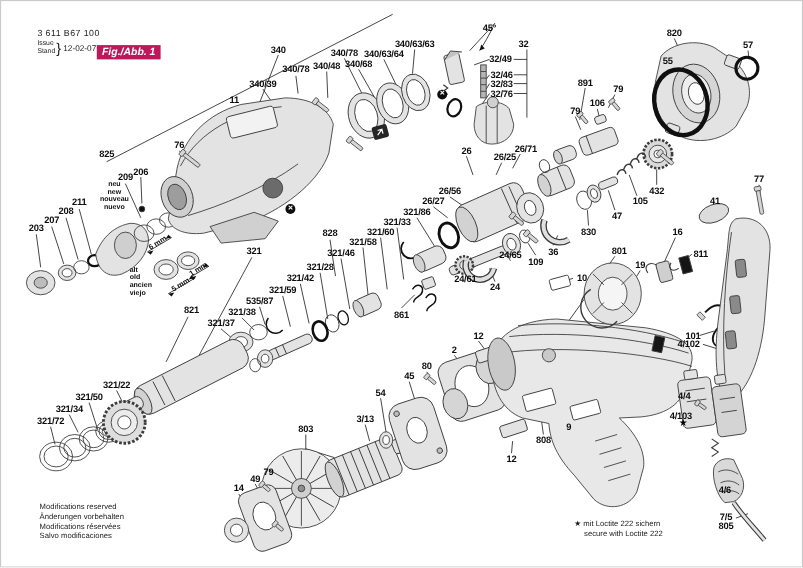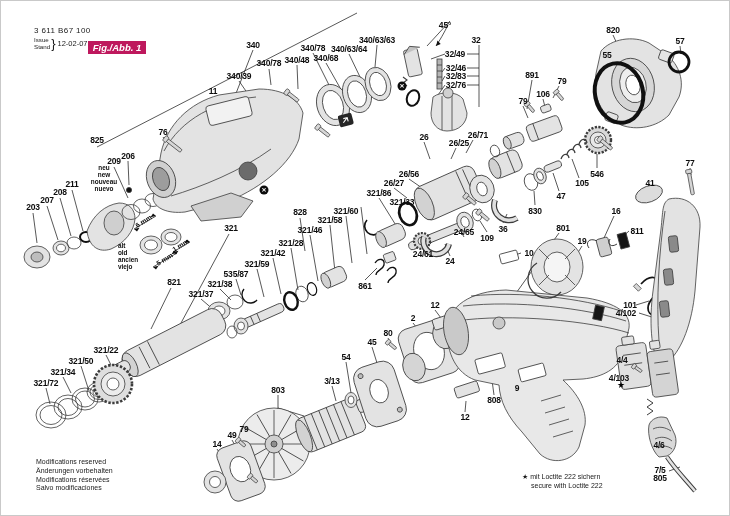--- a/index.html
+++ b/index.html
@@ -560,42 +560,42 @@
       <div class="plabel" style="left: 59px; top: 191px;">208</div>
       <div class="plabel" style="left: 46px; top: 199px;">207</div>
       <div class="plabel" style="left: 32px; top: 206px;">203</div>
       <div class="plabel" style="left: 173px; top: 281px;">821</div>
       <div class="plabel" style="left: 230px; top: 227px;">321</div>
       <div class="plabel" style="left: 299px; top: 211px;">828</div>
       <div class="plabel" style="left: 235px; top: 273px;">535/87</div>
       <div class="plabel" style="left: 219px; top: 283px;">321/38</div>
       <div class="plabel" style="left: 200px; top: 293px;">321/37</div>
       <div class="plabel" style="left: 378px; top: 192px;">321/86</div>
-      <div class="plabel" style="left: 360px; top: 201px; margin-left: 41px;">321/33</div>
+      <div class="plabel" style="left: 360px; top: 201px;">321/33</div>
       <div class="plabel" style="left: 345px; top: 210px;">321/60</div>
       <div class="plabel" style="left: 329px; top: 219px;">321/58</div>
       <div class="plabel" style="left: 309px; top: 229px;">321/46</div>
       <div class="plabel" style="left: 290px; top: 242px;">321/28</div>
       <div class="plabel" style="left: 272px; top: 252px;">321/42</div>
       <div class="plabel" style="left: 256px; top: 263px;">321/59</div>
       <div class="plabel" style="left: 423px; top: 136px;">26</div>
       <div class="plabel" style="left: 477px; top: 134px;">26/71</div>
       <div class="plabel" style="left: 458px; top: 142px;">26/25</div>
       <div class="plabel" style="left: 408px; top: 173px;">26/56</div>
       <div class="plabel" style="left: 393px; top: 182px;">26/27</div>
       <div class="plabel" style="left: 463px; top: 231px;">24/65</div>
       <div class="plabel" style="left: 422px; top: 253px;">24/61</div>
       <div class="plabel" style="left: 449px; top: 260px;">24</div>
       <div class="plabel" style="left: 364px; top: 285px;">861</div>
       <div class="plabel" style="left: 486px; top: 237px;">109</div>
       <div class="plabel" style="left: 502px; top: 228px;">36</div>
       <div class="plabel" style="left: 534px; top: 210px;">830</div>
       <div class="plabel" style="left: 560px; top: 195px;">47</div>
       <div class="plabel" style="left: 581px; top: 182px;">105</div>
-      <div class="plabel" style="left: 596px; top: 173px;">546</div>
+      <div class="plabel" style="left: 596px; top: 173px;">432</div>
       <div class="plabel" style="left: 531px; top: 74px; text-align: right;">891</div>
       <div class="plabel" style="left: 561px; top: 80px;">79</div>
       <div class="plabel" style="left: 542px; top: 93px;">106</div>
       <div class="plabel" style="left: 522px; top: 100px;">79</div>
       <div class="plabel" style="left: 612px; top: 29px;">820</div>
       <div class="plabel" style="left: 606px; top: 54px;">55</div>
       <div class="plabel" style="left: 679px; top: 40px;">57</div>
       <div class="plabel" style="left: 689px; top: 162px;">77</div>
       <div class="plabel" style="left: 649px; top: 182px;">41</div>
       <div class="plabel" style="left: 475px; top: 39px;">32</div>

